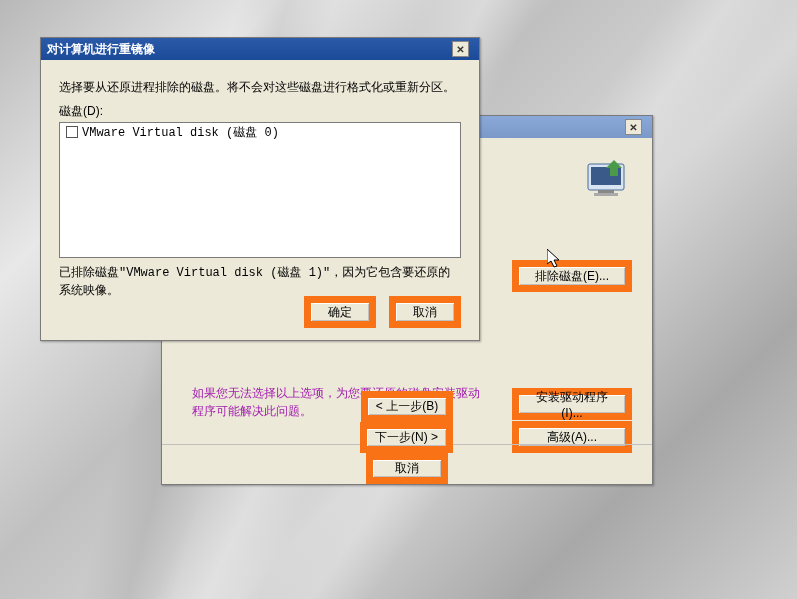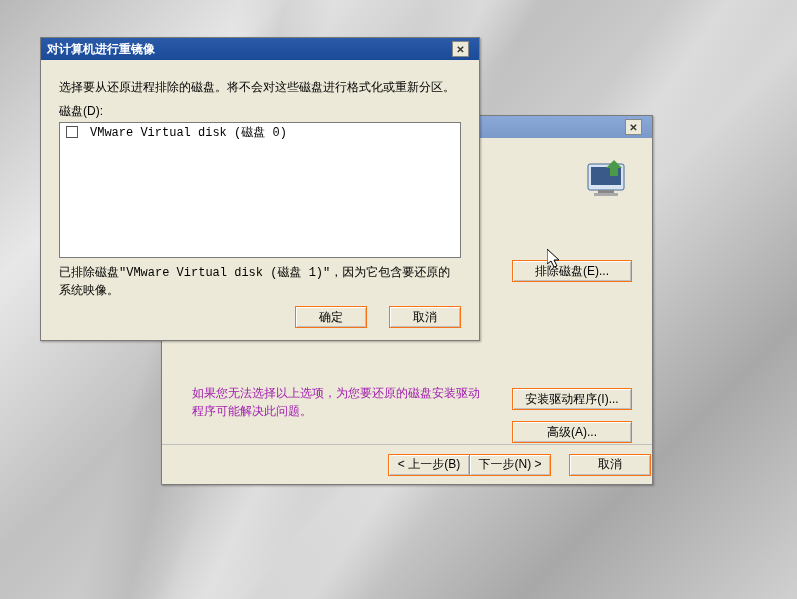--- a/index.html
+++ b/index.html
@@ -65,23 +65,23 @@
   }
   .icon-img {
     position: absolute;
     right: 20px;
     top: 18px;
     width: 50px;
     height: 42px;
   }
   .btn {
     min-width: 90px;
-    height: 22px;
-    background: #ece9d8;
-    border: 1px solid #f97316;
+    height: 32px;
+    background: #ece9d8;
+    border: 7px solid #f97316;
     box-shadow: inset 1px 1px 0 #fff, inset -1px -1px 0 #c0c0c0;
     padding: 0 8px;
     font-family: inherit;
     font-size: 12px;
     cursor: pointer;
     display: inline-flex;
     align-items: center;
     justify-content: center;
   }
   .right-col {
@@ -105,22 +105,23 @@
   .button-bar {
     position: absolute;
     bottom: 0;
     left: 0;
     right: 0;
     height: 40px;
     border-top: 1px solid #c0c0c0;
     display: flex;
     align-items: center;
     justify-content: flex-end;
-    padding: 0 1px;
+    padding: 0 20px;
     gap: 0;
+    flex-direction: column;
   }
   .button-bar .btn { min-width: 82px; }
   .button-bar .gap { width: 18px; }
 
   .dialog {
     left: 40px;
     top: 37px;
     width: 440px;
     height: 304px;
     z-index: 10;
@@ -158,39 +159,39 @@
     font-size: 12px;
   }
   .col-name { width: 258px; }
   .col-size { flex: 1; }
   .lv-row {
     display: flex;
     height: 18px;
     align-items: center;
   }
   .lv-cell { padding: 0 6px; font-family: "Courier New", monospace; font-size: 12px; }
-  .lv-cell.col-name { display: flex; align-items: center; gap: 12px; }
+  .lv-cell.col-name { display: flex; align-items: center; gap: 4px; }
   .chk {
     width: 12px;
     height: 12px;
     border: 1px solid #555;
     background: #fff;
     display: inline-block;
   }
   .excluded-msg {
     margin-top: 6px;
     line-height: 1.5;
     font-family: "SimSun", "Courier New", monospace;
   }
   .dlg-btns {
     position: absolute;
     right: 18px;
     bottom: 12px;
     display: flex;
-    gap: 22px;
+    gap: 13px;
   }
   .dlg-btns .btn { min-width: 72px; }
   .cursor {
     position: absolute;
     left: 547px;
     top: 249px;
     z-index: 50;
     pointer-events: none;
   }
 </style>

